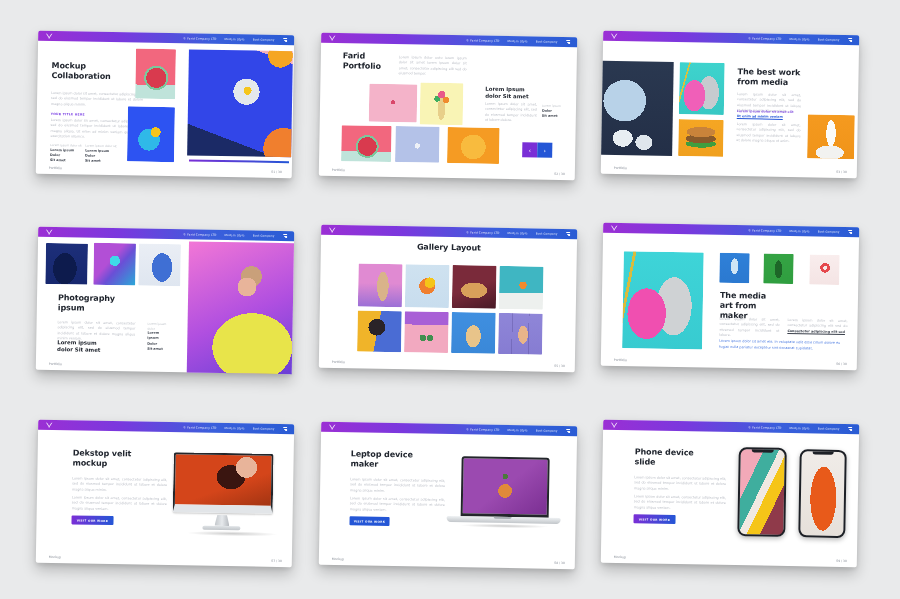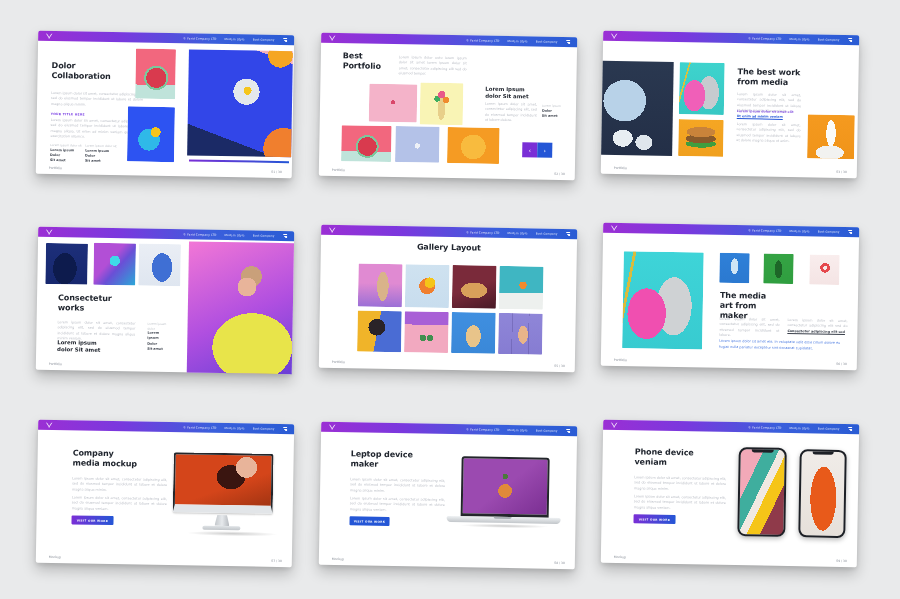--- a/index.html
+++ b/index.html
@@ -94,21 +94,21 @@
         <span class="navi">© Farid Company LTD</span>
         <span class="navi">Modern Style</span>
         <span class="navi">Best Company</span>
         <span class="menu">
             <i></i>
             <i></i>
             <i></i>
           </span>
       </div>
     </div>
-    <div class="t title" style="left:14px;top:30px;width:64px">Dolor Collaboration</div>
+    <div class="t title" style="left:14px;top:30px;width:64px">Mockup Collaboration</div>
     <div class="t para" style="left:14px;top:60px;width:92px">Lorem ipsum dolor sit amet, consectetur adipiscing elit, sed do eiusmod tempor incididunt ut labore et dolore magna aliqua minim.</div>
     <div class="t lbl" style="left:14px;top:81px">YOUR TITLE HERE</div>
     <div class="t para" style="left:14px;top:87px;width:95px">Lorem ipsum dolor sit amet, consectetur adipiscing elit, sed do eiusmod tempor incididunt ut labore et dolore magna aliqua. Ut enim ad minim veniam quis nostrud exercitation ullamco.</div>
     <div class="t" style="left:14px;top:112px;width:32px">
       <div class="cap">Lorem ipsum dolor sit</div>
       <div class="mini">Lorem ipsum</div>
       <div class="mini">Dolor</div>
       <div class="mini">Sit amet</div>
     </div>
     <div class="t" style="left:49px;top:112px;width:32px">
@@ -134,21 +134,21 @@
         <span class="navi">© Farid Company LTD</span>
         <span class="navi">Modern Style</span>
         <span class="navi">Best Company</span>
         <span class="menu">
             <i></i>
             <i></i>
             <i></i>
           </span>
       </div>
     </div>
-    <div class="t title" style="left:22px;top:18px;width:46px">Best Portfolio</div>
+    <div class="t title" style="left:22px;top:18px;width:46px">Farid Portfolio</div>
     <div class="t para" style="left:78px;top:21px;width:68px">Lorem ipsum dolor auto lorem ipsum dolor sit amet lorem ipsum dolor sit amet, consectetur adipiscing elit sed do eiusmod tempor.</div>
     <div class="ph k-blush" style="left:49px;top:50px;width:48px;height:38px"></div>
     <div class="ph k-cone" style="left:100px;top:48px;width:43px;height:42px"></div>
     <div class="t sub" style="left:165px;top:50px;width:55px">Lorem ipsum dolor Sit amet</div>
     <div class="t para" style="left:165px;top:66px;width:52px">Lorem ipsum dolor sit amet, consectetur adipiscing elit, sed do eiusmod tempor incididunt ut labore dolore.</div>
     <div class="t" style="left:222px;top:67px;width:22px">
       <div class="cap">Lorem ipsum</div>
       <div class="mini">Dolor</div>
       <div class="mini">Sit amet</div>
     </div>
@@ -203,21 +203,21 @@
             <i></i>
             <i></i>
             <i></i>
           </span>
       </div>
     </div>
     <div class="ph k-sil" style="left:8px;top:16px;width:42px;height:41px"></div>
     <div class="ph k-neon" style="left:56px;top:15px;width:42px;height:42px"></div>
     <div class="ph k-abs" style="left:101px;top:15px;width:42px;height:42px"></div>
     <div class="ph k-model" style="left:151px;top:12px;width:105px;height:131px;border-radius:0"></div>
-    <div class="t title" style="left:21px;top:66px;width:58px">Consectetur works</div>
+    <div class="t title" style="left:21px;top:66px;width:58px">Photography ipsum</div>
     <div class="t para" style="left:21px;top:93px;width:78px">Lorem ipsum dolor sit amet, consectetur adipiscing elit, sed do eiusmod tempor incididunt ut labore et dolore magna aliqua minim veniam.</div>
     <div class="t" style="left:111px;top:93px;width:24px">
       <div class="cap">Lorem ipsum dolor</div>
       <div class="mini">Lorem ipsum</div>
       <div class="mini">Dolor</div>
       <div class="mini">Sit amet</div>
     </div>
     <div class="t sub" style="left:21px;top:112px;width:55px">Lorem ipsum dolor Sit amet</div>
     <span class="fl">Portfolio</span>
   </div>
@@ -289,21 +289,21 @@
         <span class="navi">© Farid Company LTD</span>
         <span class="navi">Modern Style</span>
         <span class="navi">Best Company</span>
         <span class="menu">
             <i></i>
             <i></i>
             <i></i>
           </span>
       </div>
     </div>
-    <div class="t title" style="left:35px;top:28px;width:66px">Company media mockup</div>
+    <div class="t title" style="left:35px;top:28px;width:66px">Dekstop velit mockup</div>
     <div class="t para" style="left:35px;top:56px;width:95px">Lorem ipsum dolor sit amet, consectetur adipiscing elit, sed do eiusmod tempor incididunt ut labore et dolore magna aliqua minim.</div>
     <div class="t para" style="left:35px;top:75px;width:95px">Lorem ipsum dolor sit amet, consectetur adipiscing elit, sed do eiusmod tempor incididunt ut labore et dolore magna aliqua veniam.</div>
     <div class="btn grad" style="left:35px;top:95px;width:42px;height:9px">VISIT OUR WORK</div>
     <div class="monitor k-pour" style="left:136px;top:30px;width:96px;height:50px"></div>
     <div class="stand-neck" style="left:178px;top:92px;width:15px;height:11px"></div>
     <div class="stand-base" style="left:166px;top:103px;width:38px;height:3.5px"></div>
     <div class="dev-shadow" style="left:150px;top:108px;width:92px;height:5px"></div>
     <span class="fl">Mockup</span>
     <span class="fr">07 / 30</span>
   </div>
@@ -345,21 +345,21 @@
         <span class="navi">© Farid Company LTD</span>
         <span class="navi">Modern Style</span>
         <span class="navi">Best Company</span>
         <span class="menu">
             <i></i>
             <i></i>
             <i></i>
           </span>
       </div>
     </div>
-    <div class="t title" style="left:32px;top:27px;width:62px">Phone device veniam</div>
+    <div class="t title" style="left:32px;top:27px;width:62px">Phone device slide</div>
     <div class="t para" style="left:32px;top:55px;width:92px">Lorem ipsum dolor sit amet, consectetur adipiscing elit, sed do eiusmod tempor incididunt ut labore et dolore magna aliqua minim.</div>
     <div class="t para" style="left:32px;top:74px;width:92px">Lorem ipsum dolor sit amet, consectetur adipiscing elit, sed do eiusmod tempor incididunt ut labore et dolore magna aliqua veniam.</div>
     <div class="btn grad" style="left:32px;top:94px;width:42px;height:9px">VISIT OUR WORK</div>
     <div class="phone k-art" style="left:136px;top:25px;width:44px;height:85px"></div>
     <div class="phone k-dress" style="left:197px;top:26px;width:43px;height:84px"></div>
     <span class="fl">Mockup</span>
     <span class="fr">09 / 30</span>
   </div>
 
 </div>

